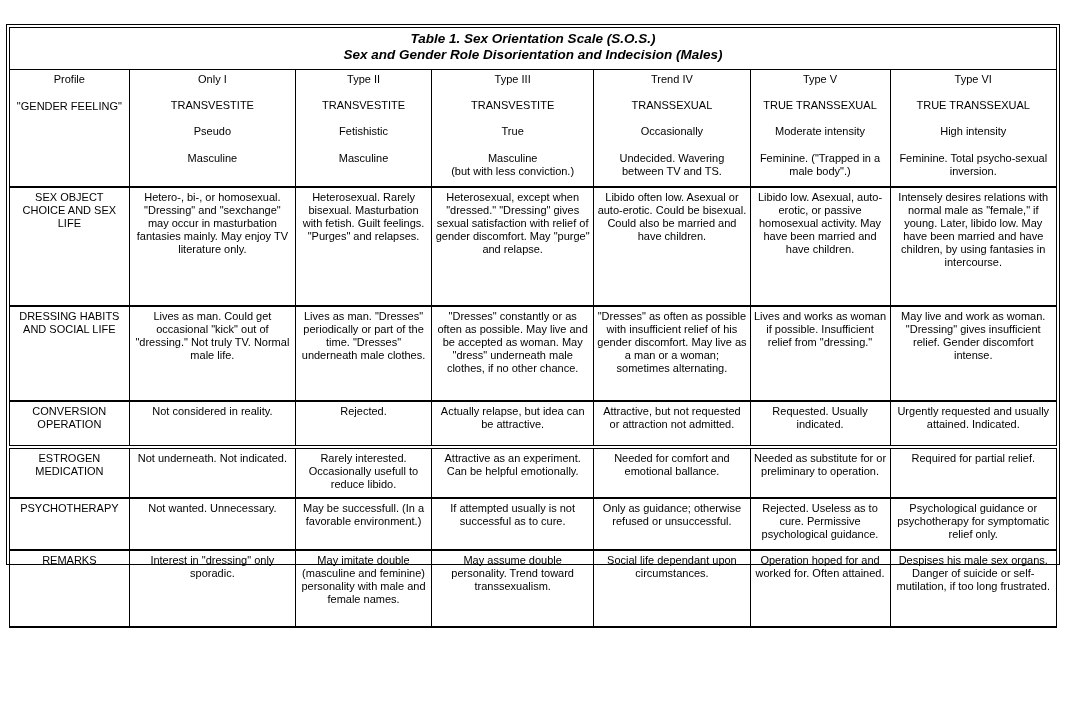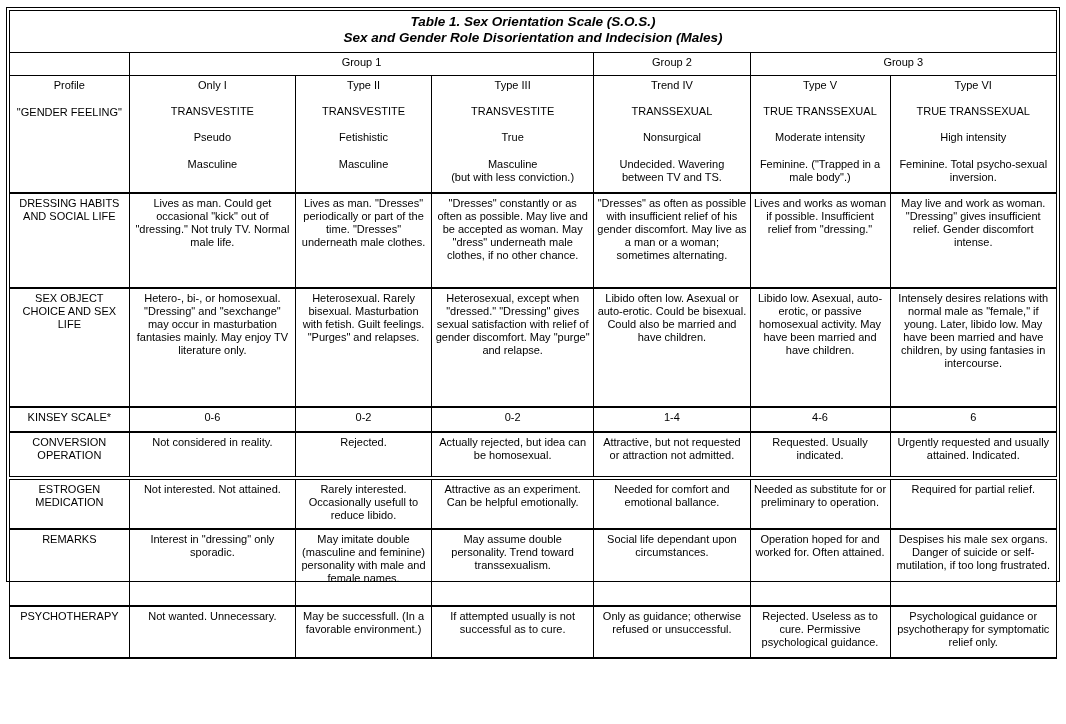--- a/index.html
+++ b/index.html
@@ -7,21 +7,21 @@
     padding: 0;
     background: #ffffff;
     width: 1066px;
     height: 724px;
     overflow: hidden;
   }
   .page {
     box-sizing: border-box;
     width: 1066px;
     height: 589px;
-    padding: 7px 6px;
+    padding: 24px 6px;
     background: #ffffff;
   }
   .outer-frame {
     box-sizing: border-box;
     border: 1px solid #000;
     padding: 2px;
     height: 100%;
   }
   table.sos {
     width: 100%;
@@ -91,26 +91,20 @@
       </colgroup>
 
       <tbody>
           <tr style="height:42px">
         <td class="title-cell" colspan="7">
           <div data-bind="title.line1">Table 1. Sex Orientation Scale (S.O.S.)</div>
           <div data-bind="title.line2">Sex and Gender Role Disorientation and Indecision (Males)</div>
         </td>
       </tr>
 
-      <tr style="height:23px">
-        <td class="group-cell"></td>
-        <td class="group-cell" colspan="3" data-bind="group_header.groups.0.label">Group 1</td>
-        <td class="group-cell vl-thick" data-bind="group_header.groups.1.label">Group 2</td>
-        <td class="group-cell vl-thick" colspan="2" data-bind="group_header.groups.2.label">Group 3</td>
-      </tr>
 
       <tr style="height:117px" class="hb-thick">
         <td class="profile-label-cell">
           <div class="pline" data-bind="profile.label_line1">Profile</div>
           <div class="pline" data-bind="profile.label_line2">"GENDER FEELING"</div>
         </td>
         <td class="profile-cell">
           <div class="pline" data-bind="profile.types.0.name">Only I</div>
           <div class="pline" data-bind="profile.types.0.category">TRANSVESTITE</div>
           <div class="pline" data-bind="profile.types.0.intensity">Pseudo</div>
@@ -125,103 +119,94 @@
         <td class="profile-cell vl-double">
           <div class="pline" data-bind="profile.types.2.name">Type III</div>
           <div class="pline" data-bind="profile.types.2.category">TRANSVESTITE</div>
           <div class="pline" data-bind="profile.types.2.intensity">True</div>
           <div data-bind="profile.types.2.feeling">Masculine
 (but with less conviction.)</div>
         </td>
         <td class="profile-cell vl-thick">
           <div class="pline" data-bind="profile.types.3.name">Trend IV</div>
           <div class="pline" data-bind="profile.types.3.category">TRANSSEXUAL</div>
-          <div class="pline" data-bind="profile.types.3.intensity">Nonsurgical</div>
+          <div class="pline" data-bind="profile.types.3.intensity">Occasionally</div>
           <div data-bind="profile.types.3.feeling">Undecided. Wavering between TV and TS.</div>
         </td>
         <td class="profile-cell vl-thick">
           <div class="pline" data-bind="profile.types.4.name">Type V</div>
           <div class="pline" data-bind="profile.types.4.category">TRUE TRANSSEXUAL</div>
           <div class="pline" data-bind="profile.types.4.intensity">Moderate intensity</div>
           <div data-bind="profile.types.4.feeling">Feminine. ("Trapped in a male body".)</div>
         </td>
         <td class="profile-cell vl-thick">
           <div class="pline" data-bind="profile.types.5.name">Type VI</div>
           <div class="pline" data-bind="profile.types.5.category">TRUE TRANSSEXUAL</div>
           <div class="pline" data-bind="profile.types.5.intensity">High intensity</div>
           <div data-bind="profile.types.5.feeling">Feminine. Total psycho-sexual inversion.</div>
         </td>
+      </tr>
+
+      <tr style="height:119px" class="hb-thick">
+        <td data-bind="rows.1.label">SEX OBJECT CHOICE AND SEX LIFE</td>
+        <td data-bind="rows.1.cells.0">Hetero-, bi-, or homosexual. "Dressing" and "sexchange" may occur in masturbation fantasies mainly. May enjoy TV literature only.</td>
+        <td data-bind="rows.1.cells.1">Heterosexual. Rarely bisexual. Masturbation with fetish. Guilt feelings. "Purges" and relapses.</td>
+        <td class="vl-double" data-bind="rows.1.cells.2">Heterosexual, except when "dressed." "Dressing" gives sexual satisfaction with relief of gender discomfort. May "purge" and relapse.</td>
+        <td class="vl-thick" data-bind="rows.1.cells.3">Libido often low. Asexual or auto-erotic. Could be bisexual. Could also be married and have children.</td>
+        <td class="vl-thick" data-bind="rows.1.cells.4">Libido low. Asexual, auto-erotic, or passive homosexual activity. May have been married and have children.</td>
+        <td class="vl-thick" data-bind="rows.1.cells.5">Intensely desires relations with normal male as "female," if young. Later, libido low. May have been married and have children, by using fantasies in intercourse.</td>
       </tr>
 
       <tr style="height:95px" class="hb-thick">
         <td data-bind="rows.0.label">DRESSING HABITS AND SOCIAL LIFE</td>
         <td data-bind="rows.0.cells.0">Lives as man. Could get occasional "kick" out of "dressing." Not truly TV. Normal male life.</td>
         <td data-bind="rows.0.cells.1">Lives as man. "Dresses" periodically or part of the time. "Dresses" underneath male clothes.</td>
         <td class="vl-double" data-bind="rows.0.cells.2">"Dresses" constantly or as often as possible. May live and be accepted as woman. May "dress" underneath male clothes, if no other chance.</td>
         <td class="vl-thick" data-bind="rows.0.cells.3">"Dresses" as often as possible with insufficient relief of his gender discomfort. May live as a man or a woman; sometimes alternating.</td>
         <td class="vl-thick" data-bind="rows.0.cells.4">Lives and works as woman if possible. Insufficient relief from "dressing."</td>
         <td class="vl-thick" data-bind="rows.0.cells.5">May live and work as woman. "Dressing" gives insufficient relief. Gender discomfort intense.</td>
       </tr>
 
-      <tr style="height:119px" class="hb-thick">
-        <td data-bind="rows.1.label">SEX OBJECT CHOICE AND SEX LIFE</td>
-        <td data-bind="rows.1.cells.0">Hetero-, bi-, or homosexual. "Dressing" and "sexchange" may occur in masturbation fantasies mainly. May enjoy TV literature only.</td>
-        <td data-bind="rows.1.cells.1">Heterosexual. Rarely bisexual. Masturbation with fetish. Guilt feelings. "Purges" and relapses.</td>
-        <td class="vl-double" data-bind="rows.1.cells.2">Heterosexual, except when "dressed." "Dressing" gives sexual satisfaction with relief of gender discomfort. May "purge" and relapse.</td>
-        <td class="vl-thick" data-bind="rows.1.cells.3">Libido often low. Asexual or auto-erotic. Could be bisexual. Could also be married and have children.</td>
-        <td class="vl-thick" data-bind="rows.1.cells.4">Libido low. Asexual, auto-erotic, or passive homosexual activity. May have been married and have children.</td>
-        <td class="vl-thick" data-bind="rows.1.cells.5">Intensely desires relations with normal male as "female," if young. Later, libido low. May have been married and have children, by using fantasies in intercourse.</td>
-      </tr>
-
-      <tr style="height:25px" class="hb-thick kinsey-row">
-        <td data-bind="rows.2.label">KINSEY SCALE*</td>
-        <td data-bind="rows.2.cells.0">0-6</td>
-        <td data-bind="rows.2.cells.1">0-2</td>
-        <td class="vl-double" data-bind="rows.2.cells.2">0-2</td>
-        <td class="vl-thick" data-bind="rows.2.cells.3">1-4</td>
-        <td class="vl-thick" data-bind="rows.2.cells.4">4-6</td>
-        <td class="vl-thick" data-bind="rows.2.cells.5">6</td>
-      </tr>
 
       <tr style="height:46px" class="hb-double">
         <td data-bind="rows.3.label">CONVERSION OPERATION</td>
         <td data-bind="rows.3.cells.0">Not considered in reality.</td>
         <td data-bind="rows.3.cells.1">Rejected.</td>
-        <td class="vl-double" data-bind="rows.3.cells.2">Actually rejected, but idea can be homosexual.</td>
+        <td class="vl-double" data-bind="rows.3.cells.2">Actually relapse, but idea can be attractive.</td>
         <td class="vl-thick" data-bind="rows.3.cells.3">Attractive, but not requested or attraction not admitted.</td>
         <td class="vl-thick" data-bind="rows.3.cells.4">Requested. Usually indicated.</td>
         <td class="vl-thick" data-bind="rows.3.cells.5">Urgently requested and usually attained. Indicated.</td>
       </tr>
 
       <tr style="height:51px" class="hb-thick">
         <td data-bind="rows.4.label">ESTROGEN MEDICATION</td>
-        <td data-bind="rows.4.cells.0">Not interested. Not attained.</td>
+        <td data-bind="rows.4.cells.0">Not underneath. Not indicated.</td>
         <td data-bind="rows.4.cells.1">Rarely interested. Occasionally usefull to reduce libido.</td>
         <td class="vl-double" data-bind="rows.4.cells.2">Attractive as an experiment. Can be helpful emotionally.</td>
         <td class="vl-thick" data-bind="rows.4.cells.3">Needed for comfort and emotional ballance.</td>
         <td class="vl-thick" data-bind="rows.4.cells.4">Needed as substitute for or preliminary to operation.</td>
         <td class="vl-thick" data-bind="rows.4.cells.5">Required for partial relief.</td>
+      </tr>
+
+      <tr style="height:52px" class="hb-thick">
+        <td data-bind="rows.5.label">PSYCHOTHERAPY</td>
+        <td data-bind="rows.5.cells.0">Not wanted. Unnecessary.</td>
+        <td data-bind="rows.5.cells.1">May be successfull. (In a favorable environment.)</td>
+        <td class="vl-double" data-bind="rows.5.cells.2">If attempted usually is not successful as to cure.</td>
+        <td class="vl-thick" data-bind="rows.5.cells.3">Only as guidance; otherwise refused or unsuccessful.</td>
+        <td class="vl-thick" data-bind="rows.5.cells.4">Rejected. Useless as to cure. Permissive psychological guidance.</td>
+        <td class="vl-thick" data-bind="rows.5.cells.5">Psychological guidance or psychotherapy for symptomatic relief only.</td>
       </tr>
 
       <tr style="height:77px" class="hb-thick">
         <td data-bind="rows.6.label">REMARKS</td>
         <td data-bind="rows.6.cells.0">Interest in "dressing" only sporadic.</td>
         <td data-bind="rows.6.cells.1">May imitate double (masculine and feminine) personality with male and female names.</td>
         <td class="vl-double" data-bind="rows.6.cells.2">May assume double personality. Trend toward transsexualism.</td>
         <td class="vl-thick" data-bind="rows.6.cells.3">Social life dependant upon circumstances.</td>
         <td class="vl-thick" data-bind="rows.6.cells.4">Operation hoped for and worked for. Often attained.</td>
         <td class="vl-thick" data-bind="rows.6.cells.5">Despises his male sex organs. Danger of suicide or self-mutilation, if too long frustrated.</td>
       </tr>
 
-      <tr style="height:52px" class="hb-thick">
-        <td data-bind="rows.5.label">PSYCHOTHERAPY</td>
-        <td data-bind="rows.5.cells.0">Not wanted. Unnecessary.</td>
-        <td data-bind="rows.5.cells.1">May be successfull. (In a favorable environment.)</td>
-        <td class="vl-double" data-bind="rows.5.cells.2">If attempted usually is not successful as to cure.</td>
-        <td class="vl-thick" data-bind="rows.5.cells.3">Only as guidance; otherwise refused or unsuccessful.</td>
-        <td class="vl-thick" data-bind="rows.5.cells.4">Rejected. Useless as to cure. Permissive psychological guidance.</td>
-        <td class="vl-thick" data-bind="rows.5.cells.5">Psychological guidance or psychotherapy for symptomatic relief only.</td>
-      </tr>
-
     </tbody>
       </table>
   </div>
 </div>
 
 </body></html>

